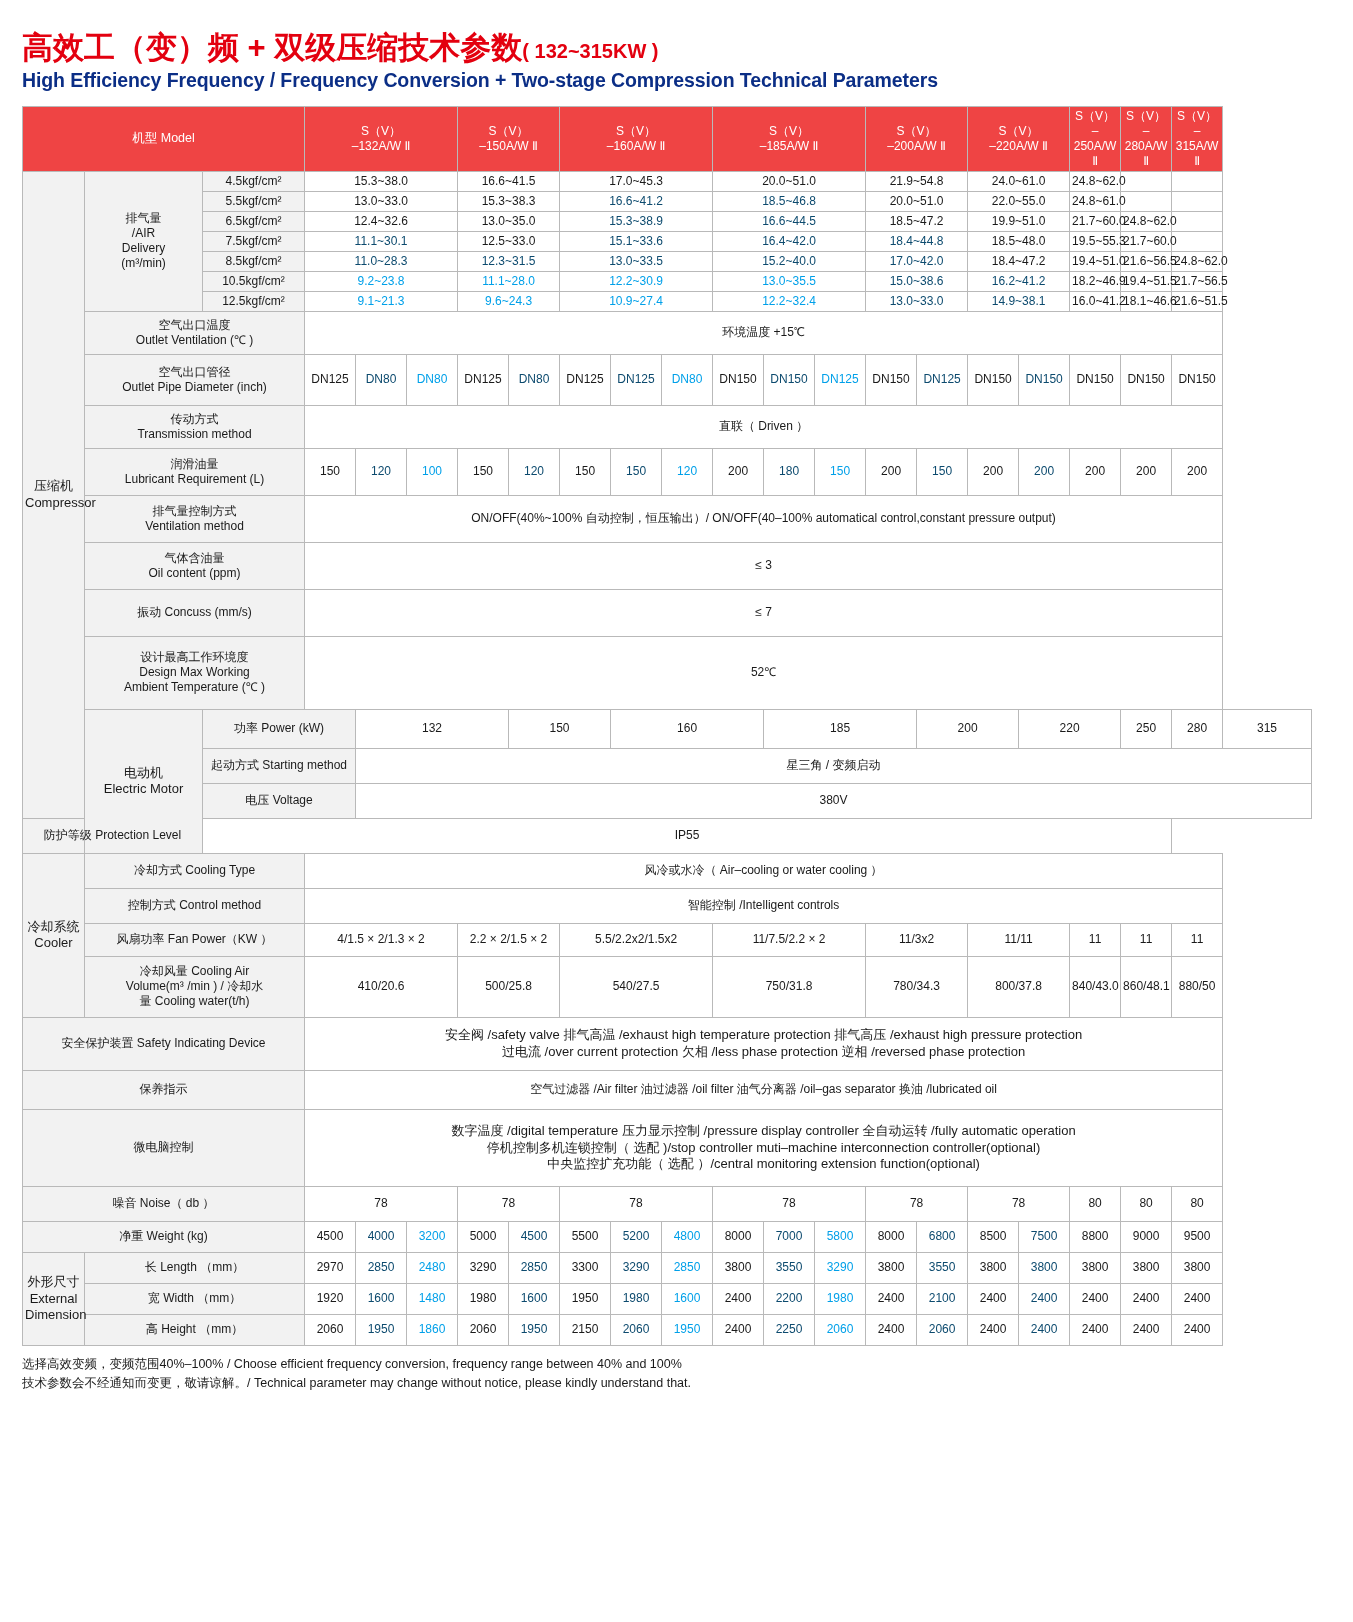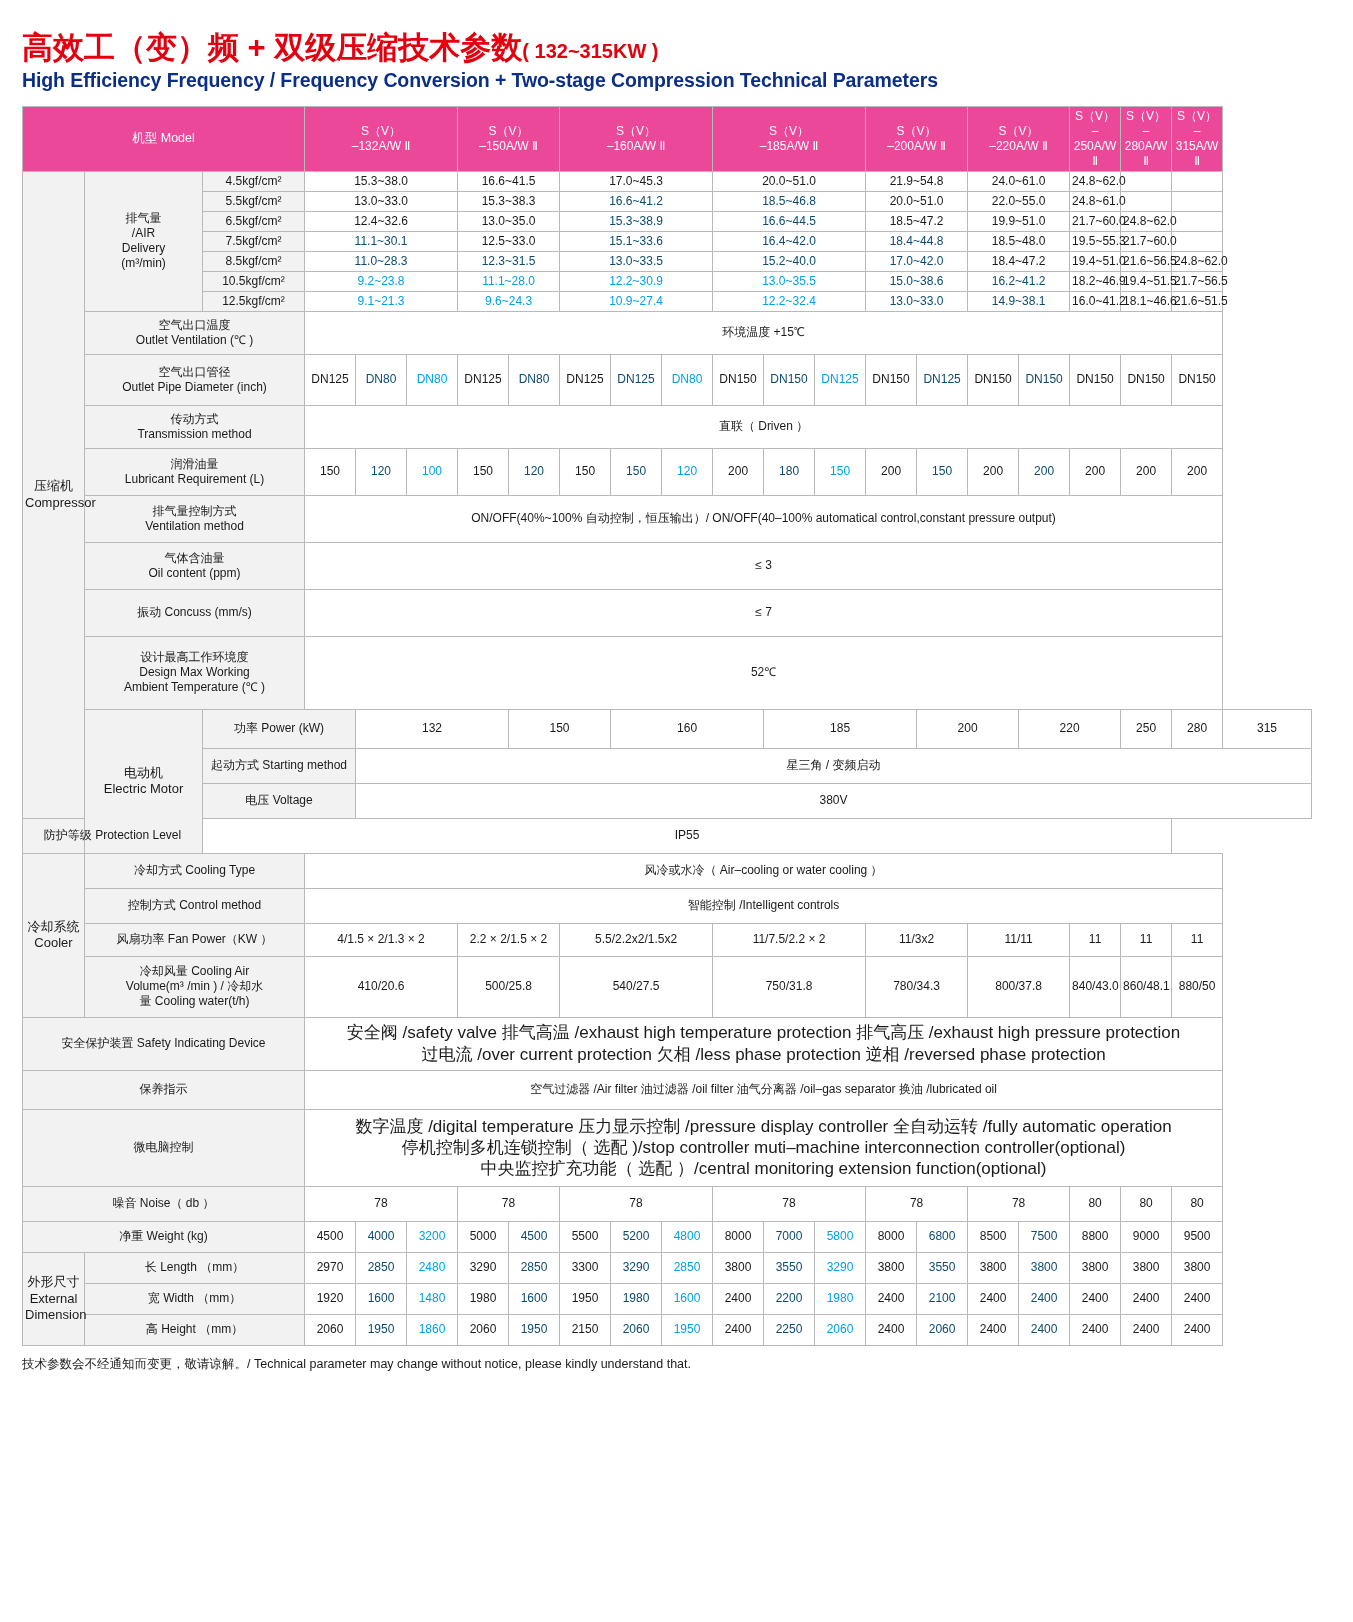--- a/index.html
+++ b/index.html
@@ -41,21 +41,21 @@
   }
   table.spec td, table.spec th{
     border:1px solid #b9b9b9;
     text-align:center;
     vertical-align:middle;
     padding:2px 2px;
     line-height:1.25;
     font-weight:normal;
   }
   .hdr{
-    background:#ec4899;
+    background:#ef4444;
     color:#ffffff;
     font-weight:bold;
     font-size:12px;
     border-color:#e3000f;
     padding:6px 2px;
   }
   .hdr.left-label{font-size:12.5px;}
   .rowlabel{
     background:#f2f2f2;
     font-size:12px;
@@ -63,21 +63,21 @@
   }
   .grp{
     background:#f2f2f2;
     font-size:13px;
     text-align:center;
   }
   .val{background:#ffffff;font-size:12px;}
   .green{color:#0c4a6e;font-weight:bold;}
   .blue{color:#00a0e9;font-weight:bold;}
   .bold{font-weight:bold;}
-  .note-cell{font-size:17px;line-height:1.55;padding:5px 6px;}
+  .note-cell{font-size:13px;line-height:1.55;padding:5px 6px;}
 
   
   .footnotes{margin-top:9px;font-size:12.5px;line-height:1.55;color:#1a1a1a;}
   .footnotes div{white-space:nowrap;}
 </style>
 </head>
 <body>
 
 <div class="page">
 
@@ -543,16 +543,17 @@
       <td class="val">2400</td>
       <td class="val green">2400</td>
       <td class="val">2400</td>
       <td class="val">2400</td>
       <td class="val">2400</td>
     </tr>
   </tbody>
     </table>
 
   <div class="footnotes">
+    <div>选择高效变频，变频范围40%–100% / Choose efficient frequency conversion, frequency range between 40% and 100%</div>
     <div>技术参数会不经通知而变更，敬请谅解。/ Technical parameter may change without notice, please kindly understand that.</div>
   </div>
 
 </div>
 
 </body></html>

